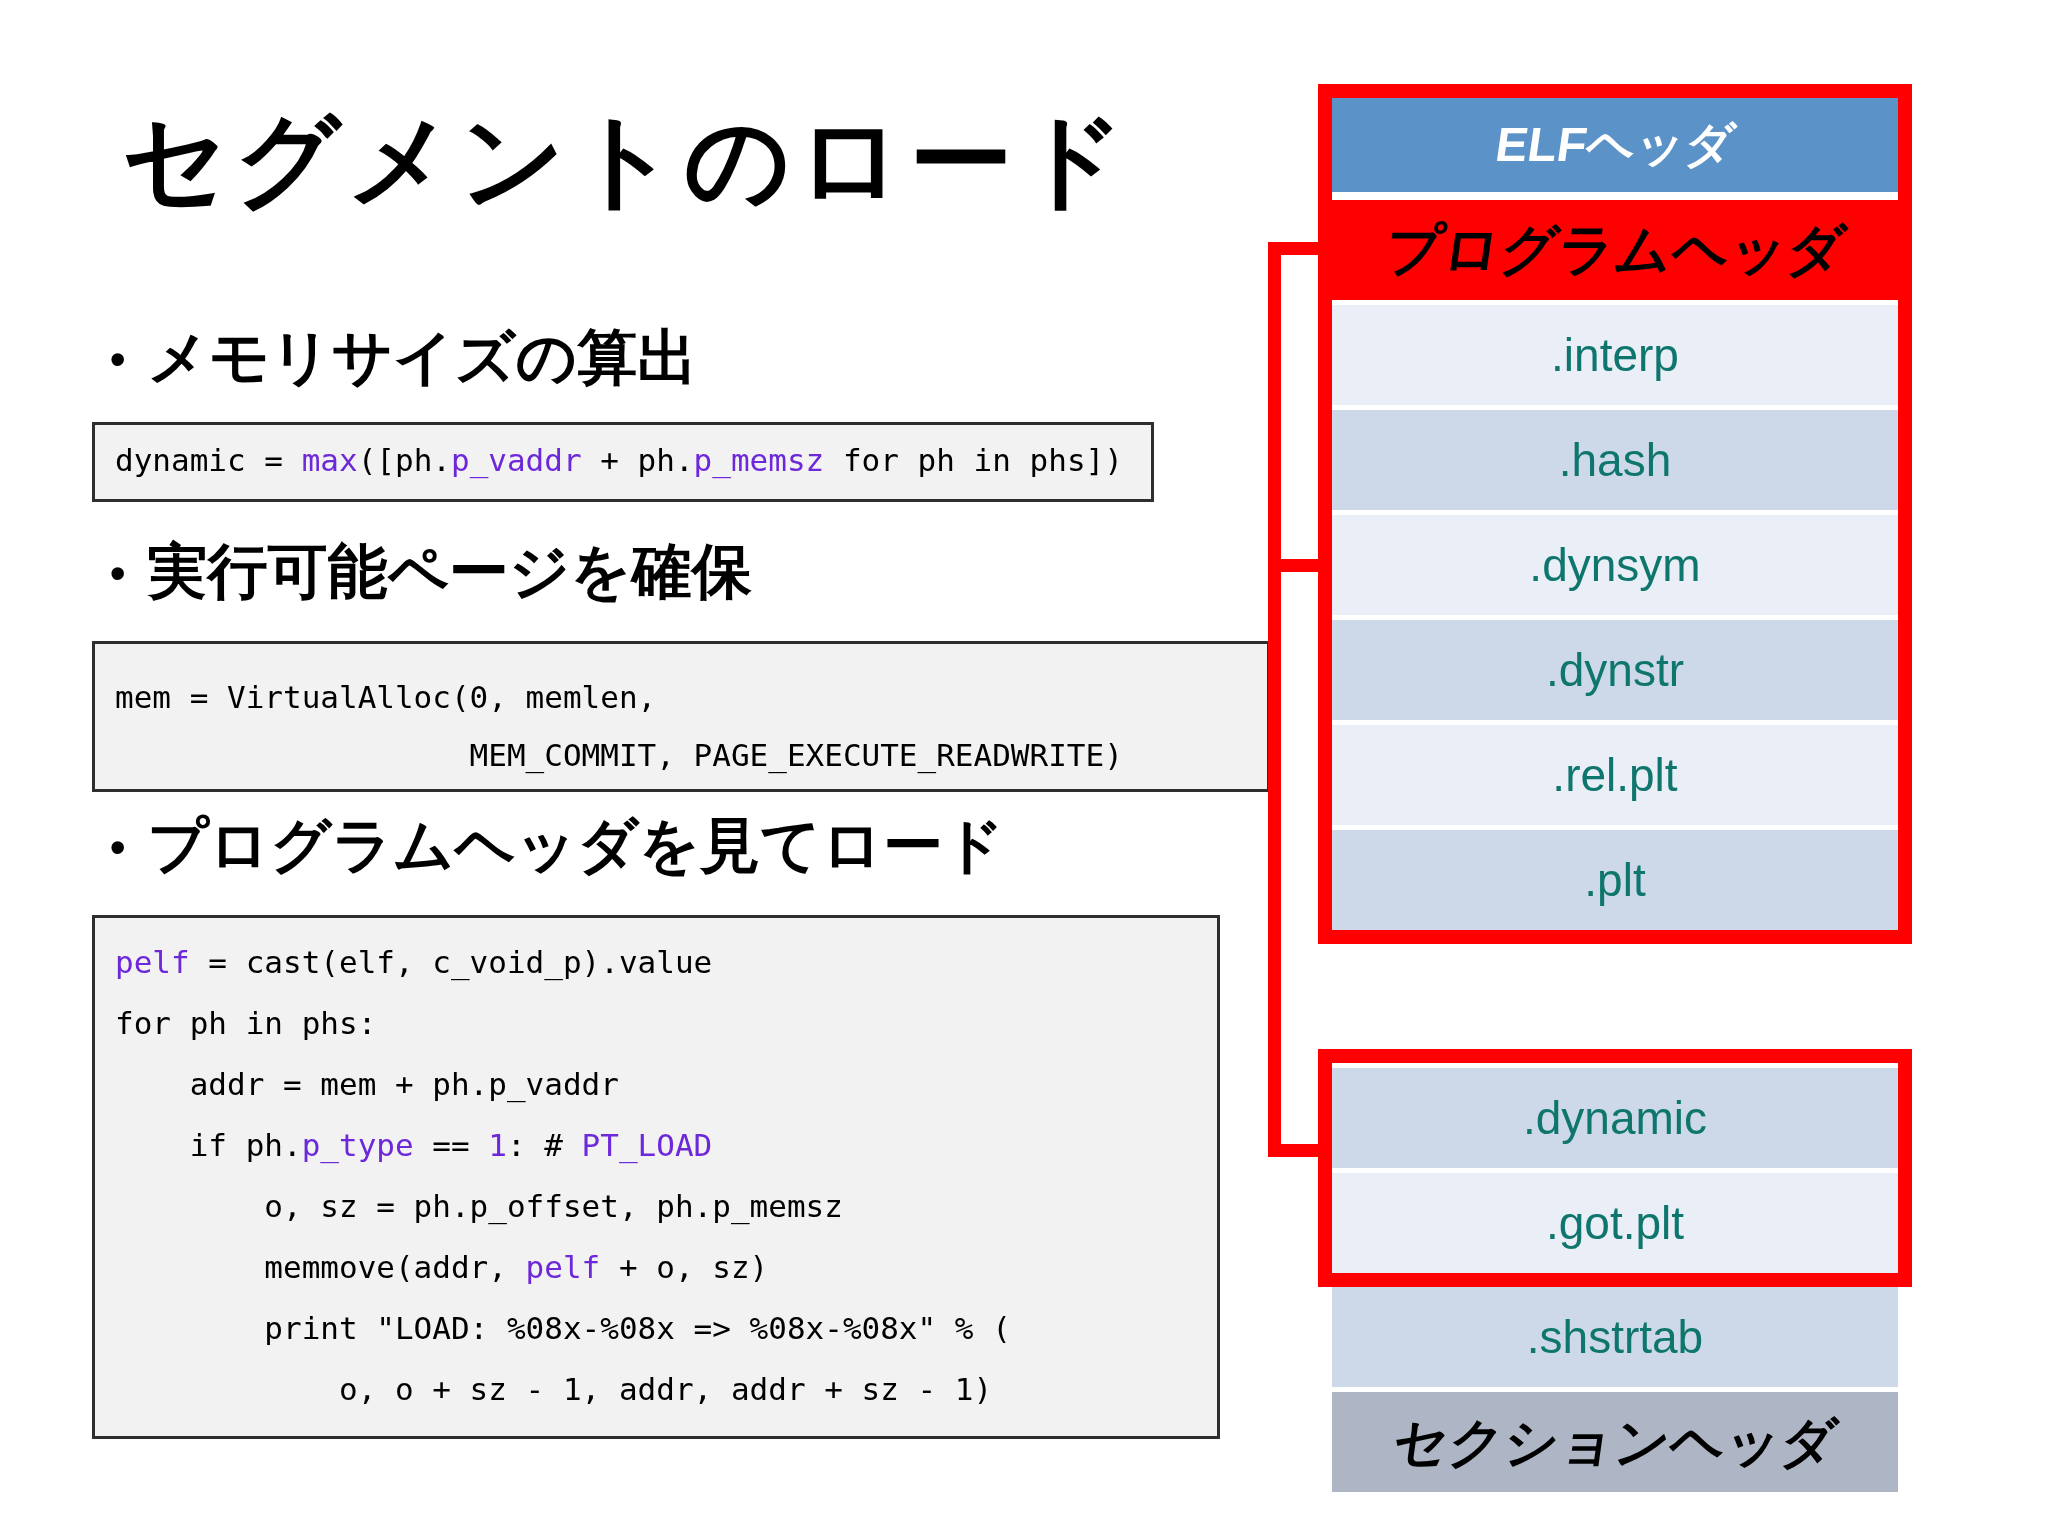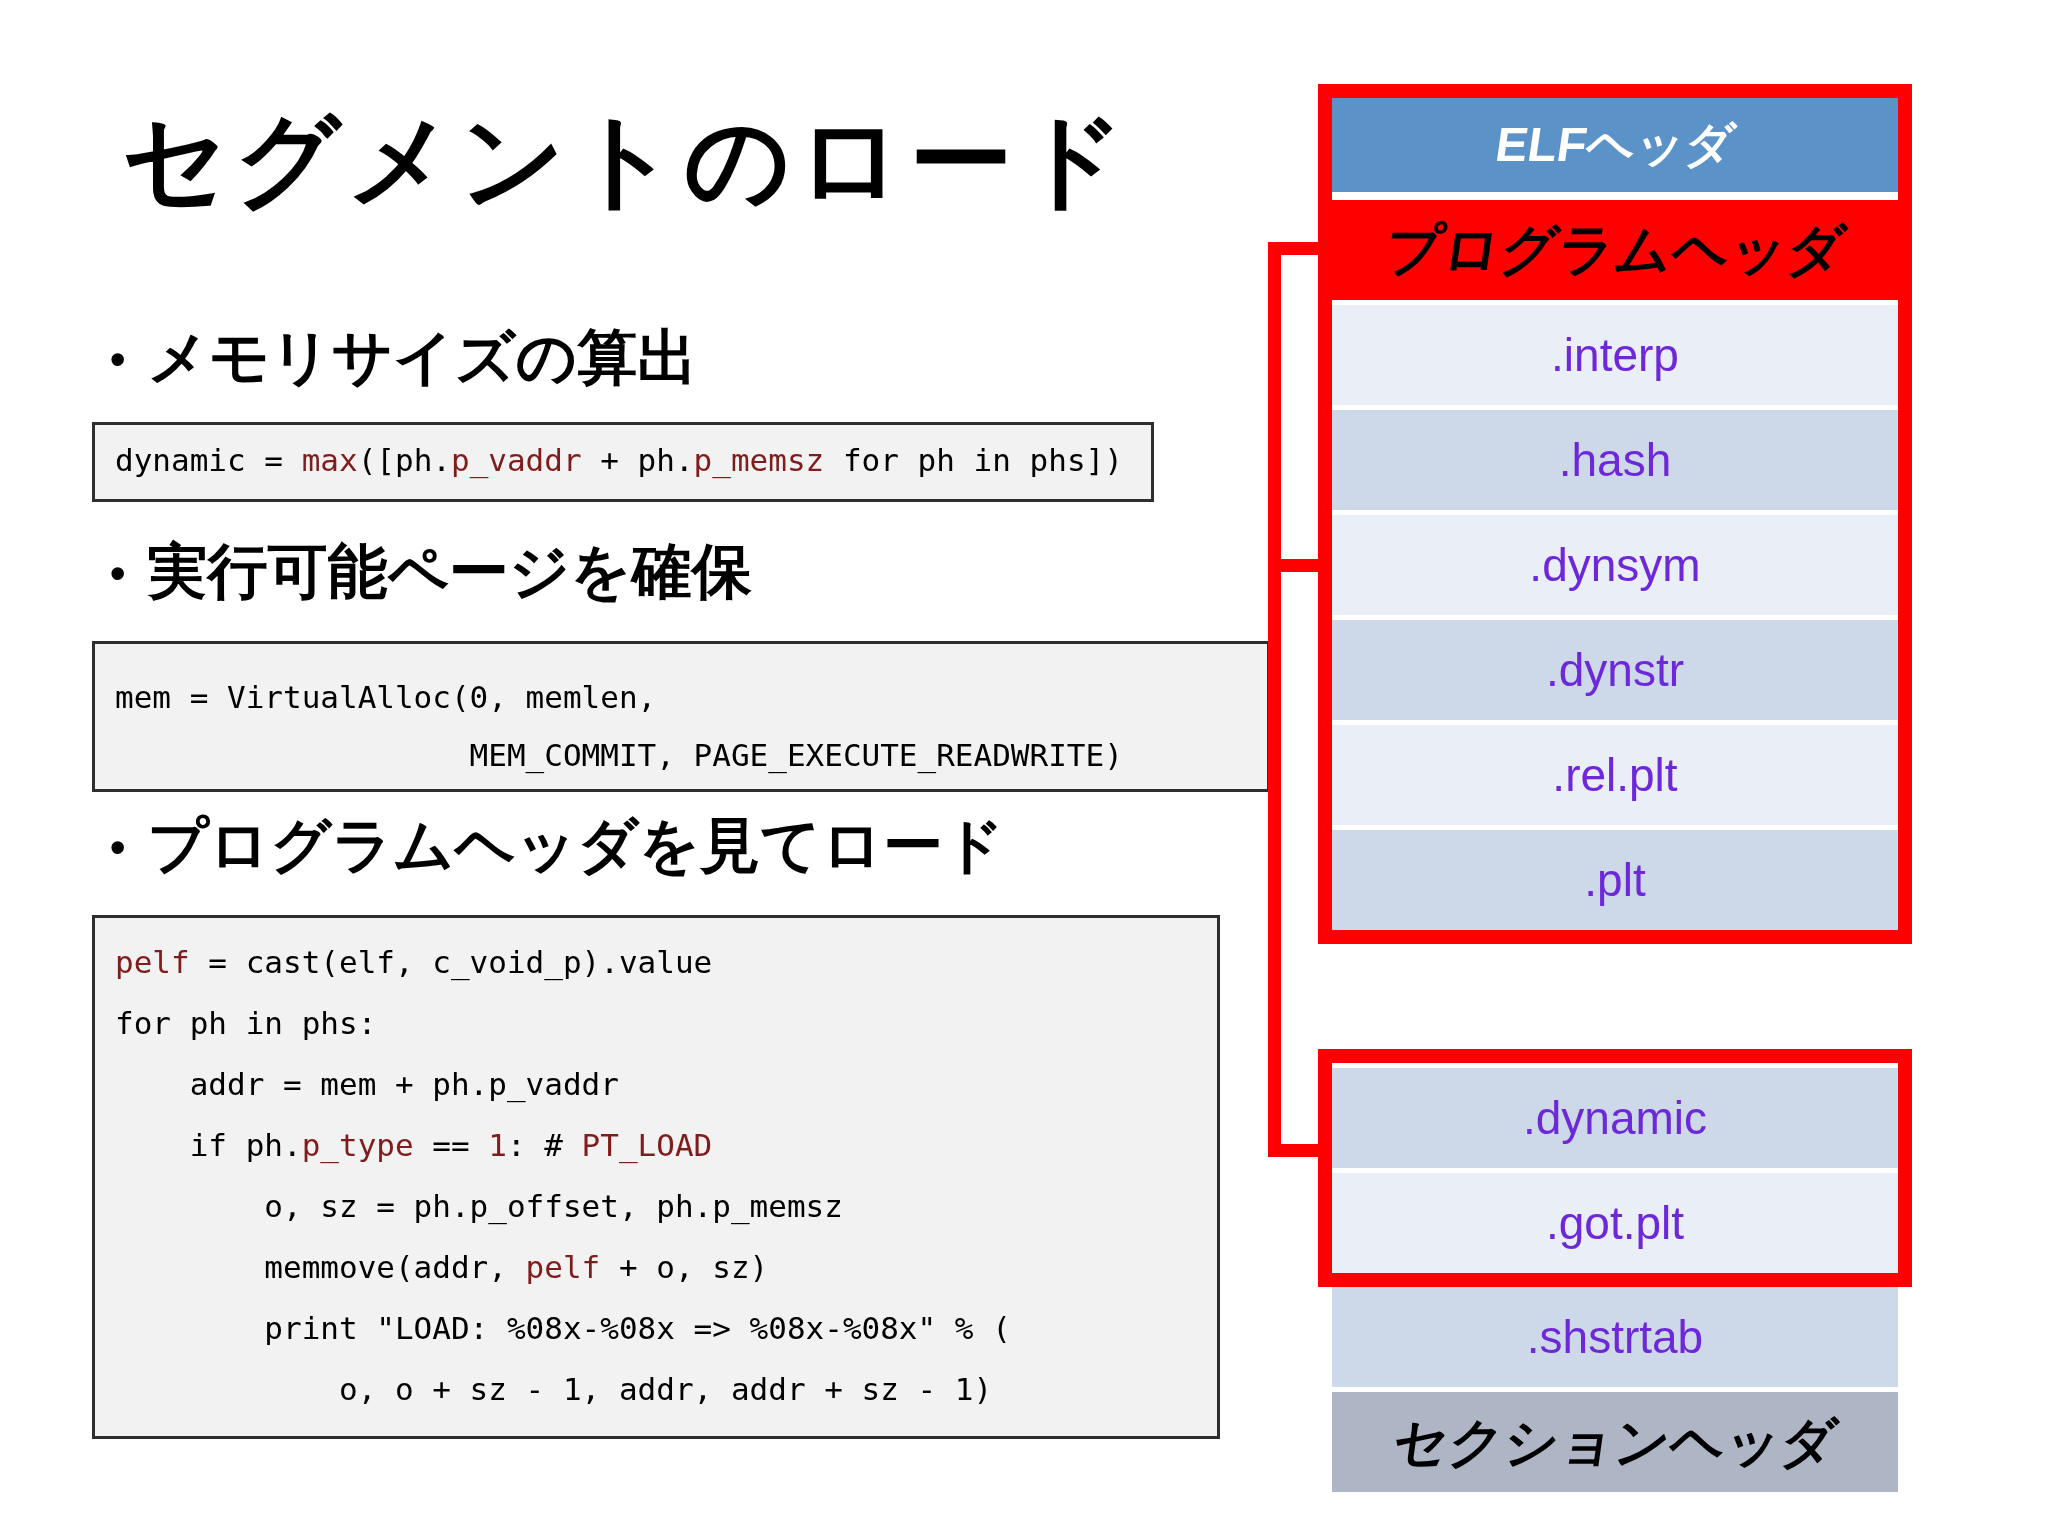--- a/index.html
+++ b/index.html
@@ -11,33 +11,33 @@
   .title{position:absolute;left:122px;top:92px;font-size:104px;font-weight:600;letter-spacing:6px;white-space:nowrap;}
   .bullet{position:absolute;left:110px;font-size:60px;font-weight:600;white-space:nowrap;display:flex;align-items:center;}
   .bullet .dot{font-size:44px;margin-right:22px;}
   .b1{top:318px}.b2{top:532px}.b3{top:806px}
   
   .codebox{
     position:absolute;background:#f2f2f2;border:3px solid #2e2e2e;
     font-family:"DejaVu Sans Mono","Liberation Mono",monospace;font-size:31px;color:#000;
     white-space:pre;overflow:hidden;
   }
-  .codebox .code-line span.red{color:#7f1d1d;}
+  .codebox .code-line span.red{color:#6d28d9;}
   .cb1{left:92px;top:422px;width:1036px;height:74px;line-height:71px;padding-left:20px;}
   .cb2{left:92px;top:641px;width:1152px;height:121px;line-height:58px;padding:24px 0 0 20px;}
   .cb3{left:92px;top:915px;width:1086px;height:504px;line-height:61px;padding:14px 16px 0 20px;}
   
   .group{position:absolute;left:1318px;width:594px;border:14px solid #ff0000;background:#ffffff;box-sizing:border-box;}
   .g1{top:84px;}
   .g2{top:1049px;}
   .cell{width:566px;text-align:center;overflow:hidden;}
   .elf-header{height:94px;line-height:94px;background:#5b92c7;color:#ffffff;font-size:48px;font-weight:bold;}
   .prog-header{height:100px;line-height:100px;background:#ff0000;color:#000;font-size:56px;font-weight:600;margin-top:8px;}
   .skew{display:inline-block;transform:skewX(-8deg);}
-  .sec-row{height:100px;line-height:100px;margin-top:5px;text-align:center;font-size:46px;color:#6d28d9;}
+  .sec-row{height:100px;line-height:100px;margin-top:5px;text-align:center;font-size:46px;color:#0f766e;}
   .sec-row.light{background:#eaeef6;}
   .sec-row.dark{background:#cdd9e9;}
   .tail{position:absolute;left:1332px;top:1282px;width:566px;}
   .section-footer{height:100px;line-height:100px;margin-top:5px;background:#aeb6c5;text-align:center;font-size:54px;font-weight:600;color:#000;}
   
   .rline{position:absolute;background:#ff0000;}
   .v-line{left:1268px;top:242px;width:13px;height:915px;}
   .h-top{left:1268px;top:242px;width:64px;height:13px;}
   .arrow-bar{height:13px;width:54px;left:1268px;}
   .a1{top:559px;}

